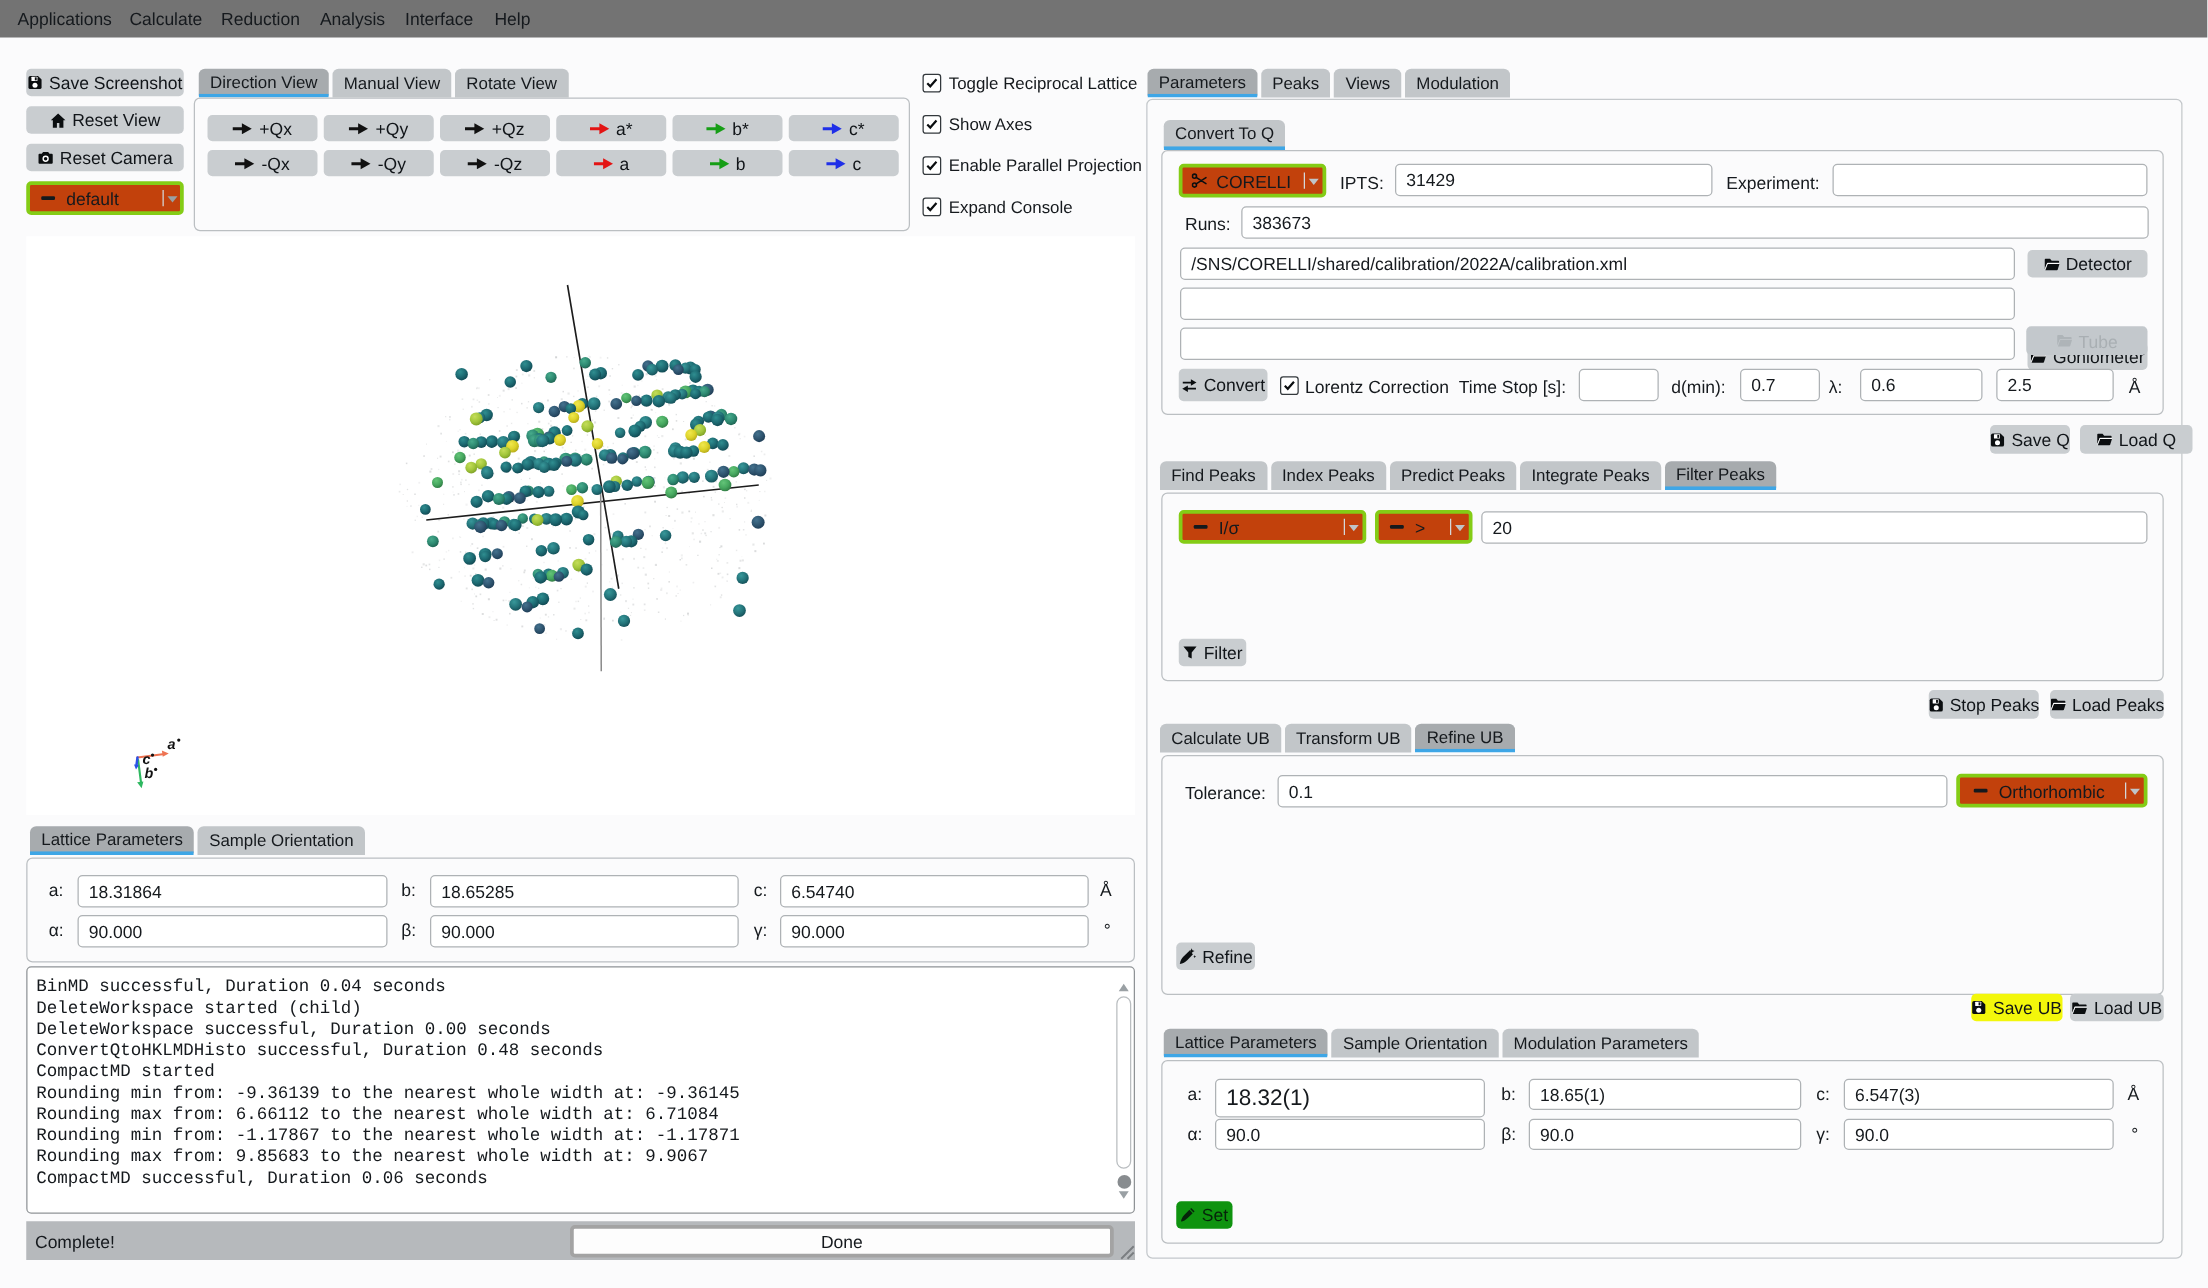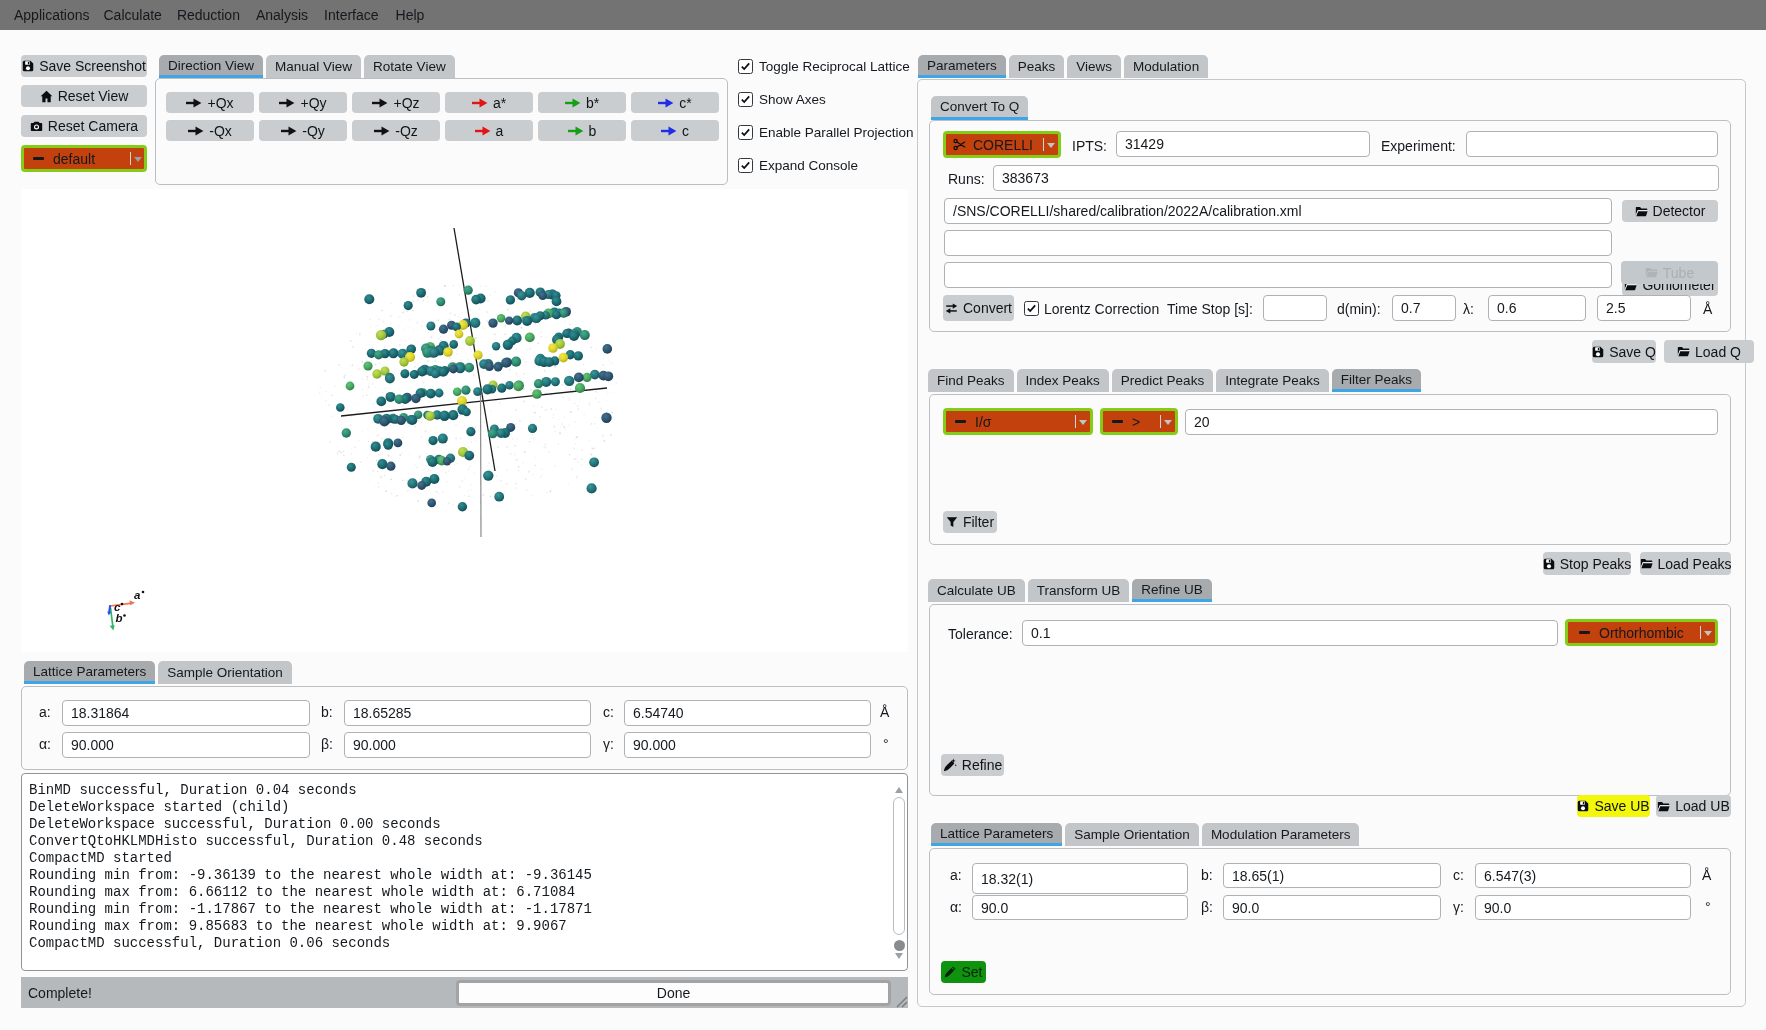--- a/index.html
+++ b/index.html
@@ -1297,21 +1297,21 @@
     </svg>
     <span>Load UB</span>
   </div>
 <div class="abs" style="left:931px;top:823px;display:flex;gap:3px">
     <div class="tab on">Lattice Parameters</div>
     <div class="tab">Sample Orientation</div>
     <div class="tab">Modulation Parameters</div>
   </div>
 <div class="abs gbox" style="left:929px;top:848px;width:802px;height:147px"></div>
 <div class="abs lbl" style="left:950px;top:866.5px">a:</div>
-<div class="abs inp" style="left:972px;top:863px;width:216px;height:31px;font-size:14px">
+<div class="abs inp" style="left:972px;top:863px;width:216px;height:31px;font-size:18px">
     <span>18.32(1)</span>
   </div>
 <div class="abs lbl" style="left:1201px;top:866.5px">b:</div>
 <div class="abs inp" style="left:1223px;top:863px;width:218px;height:25px;font-size:14px">
     <span>18.65(1)</span>
   </div>
 <div class="abs lbl" style="left:1453px;top:866.5px">c:</div>
 <div class="abs inp" style="left:1475px;top:863px;width:216px;height:25px;font-size:14px">
     <span>6.547(3)</span>
   </div>

